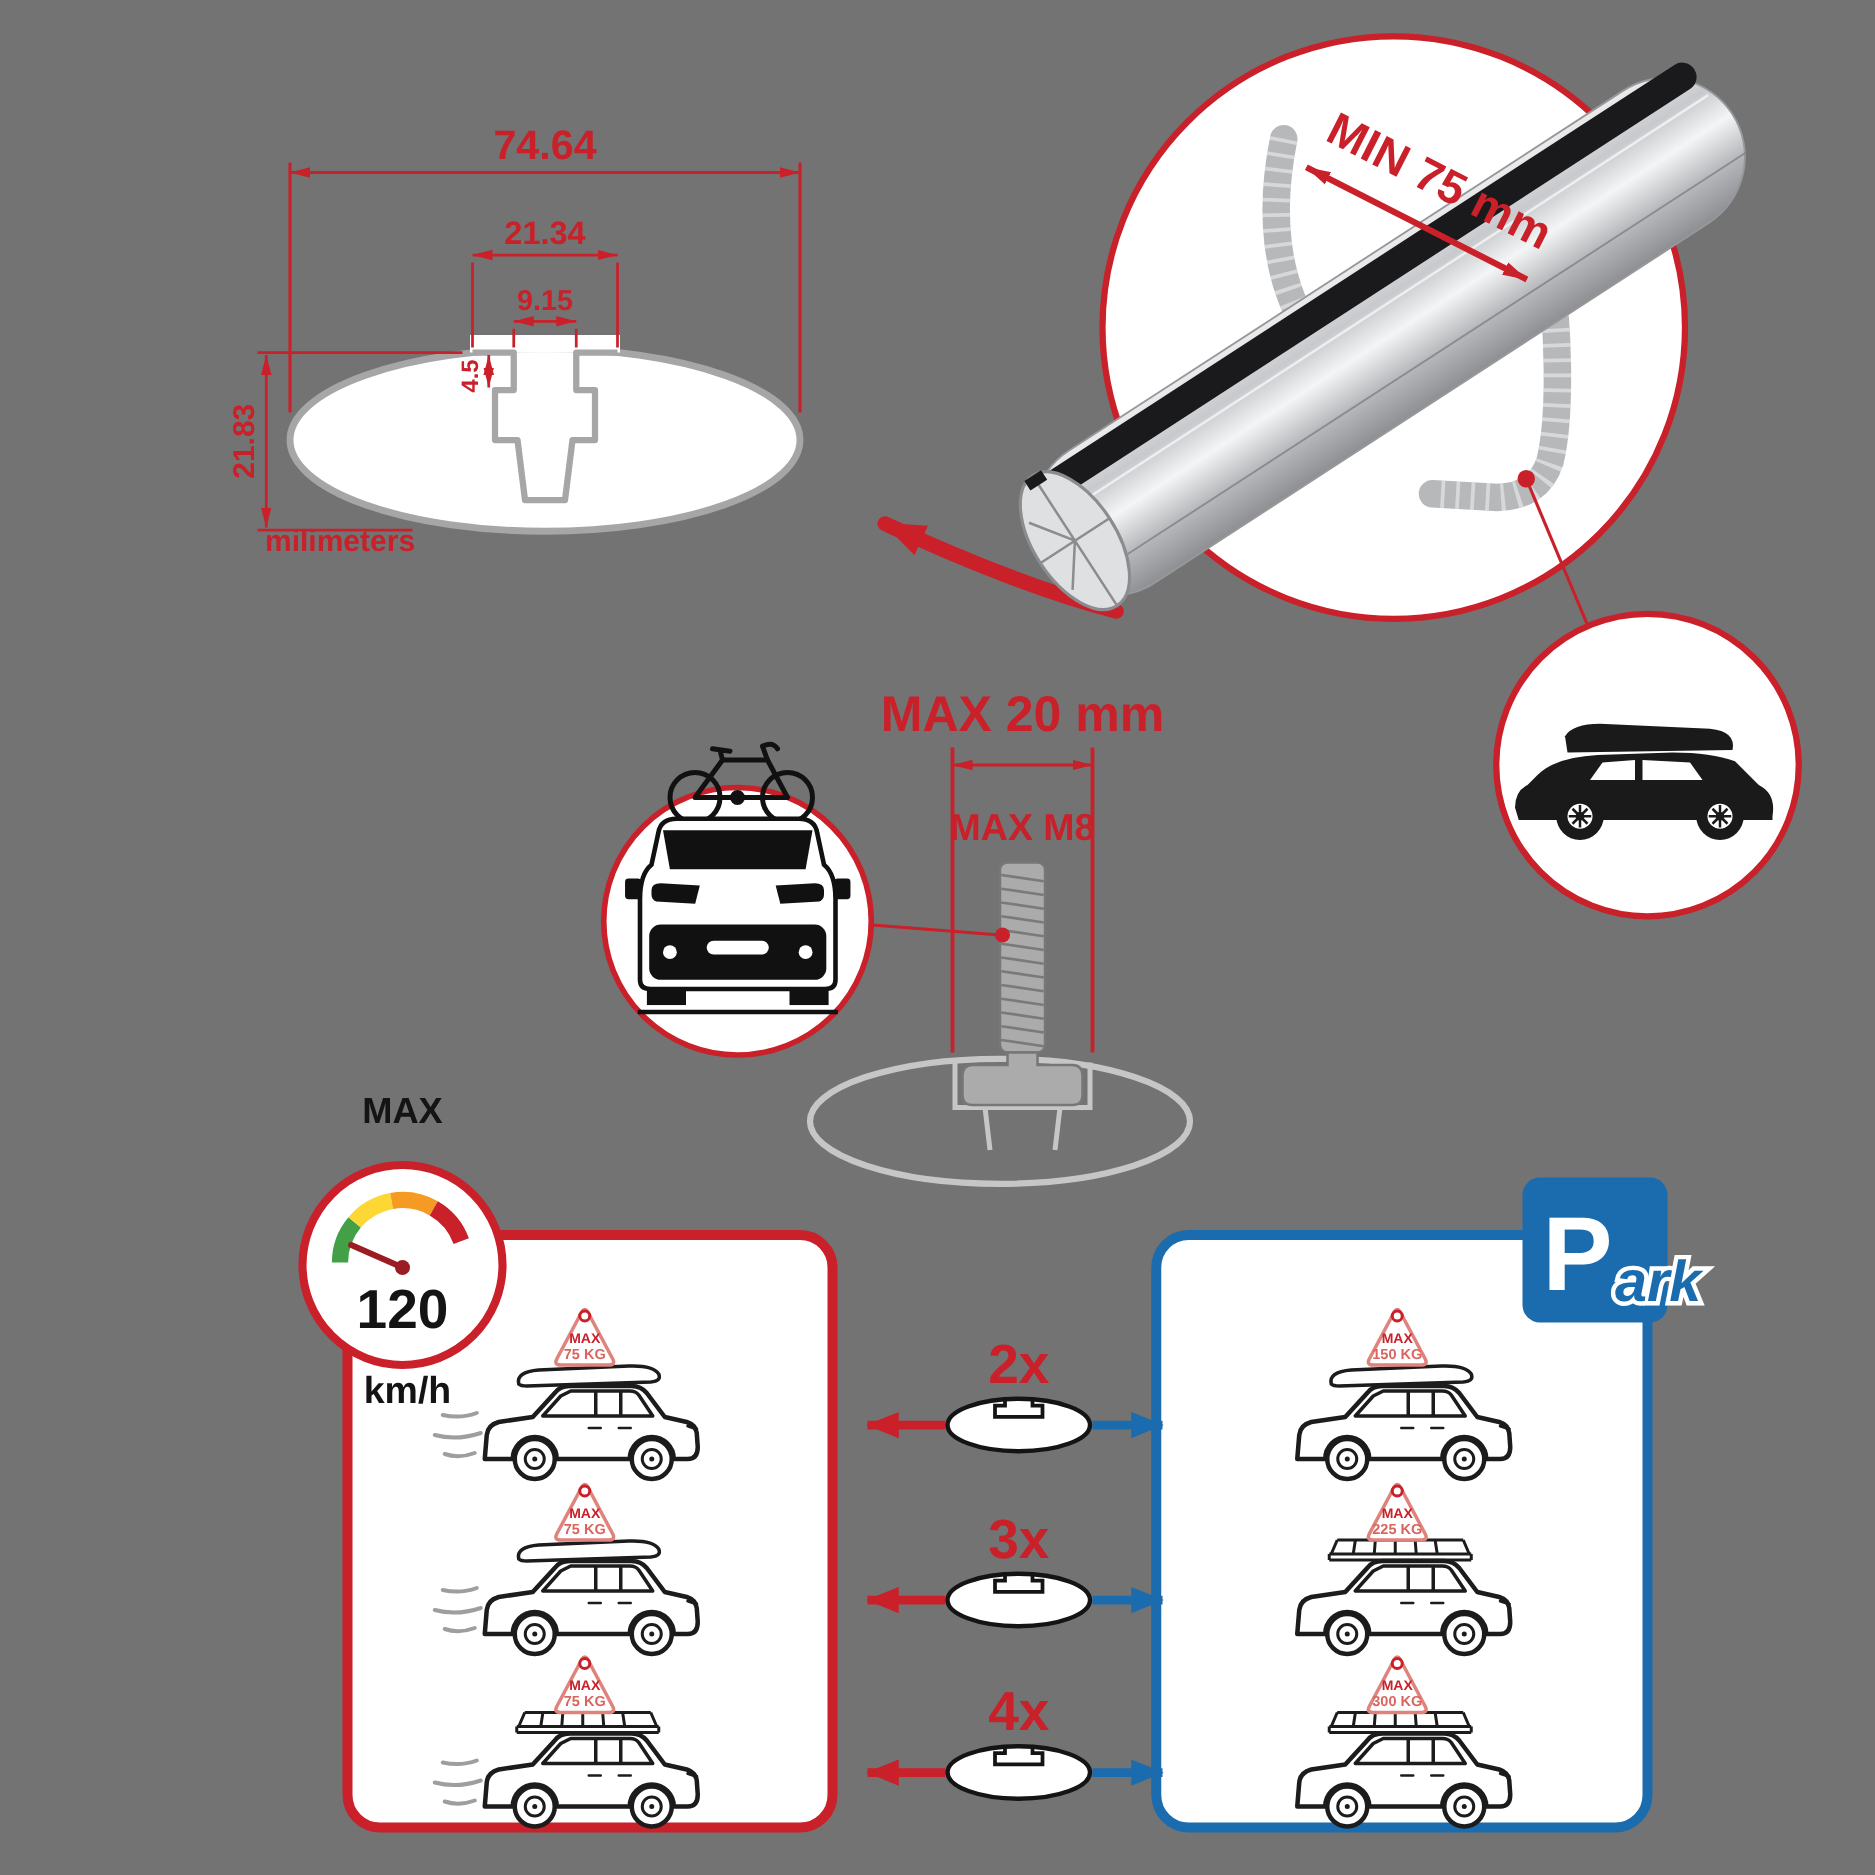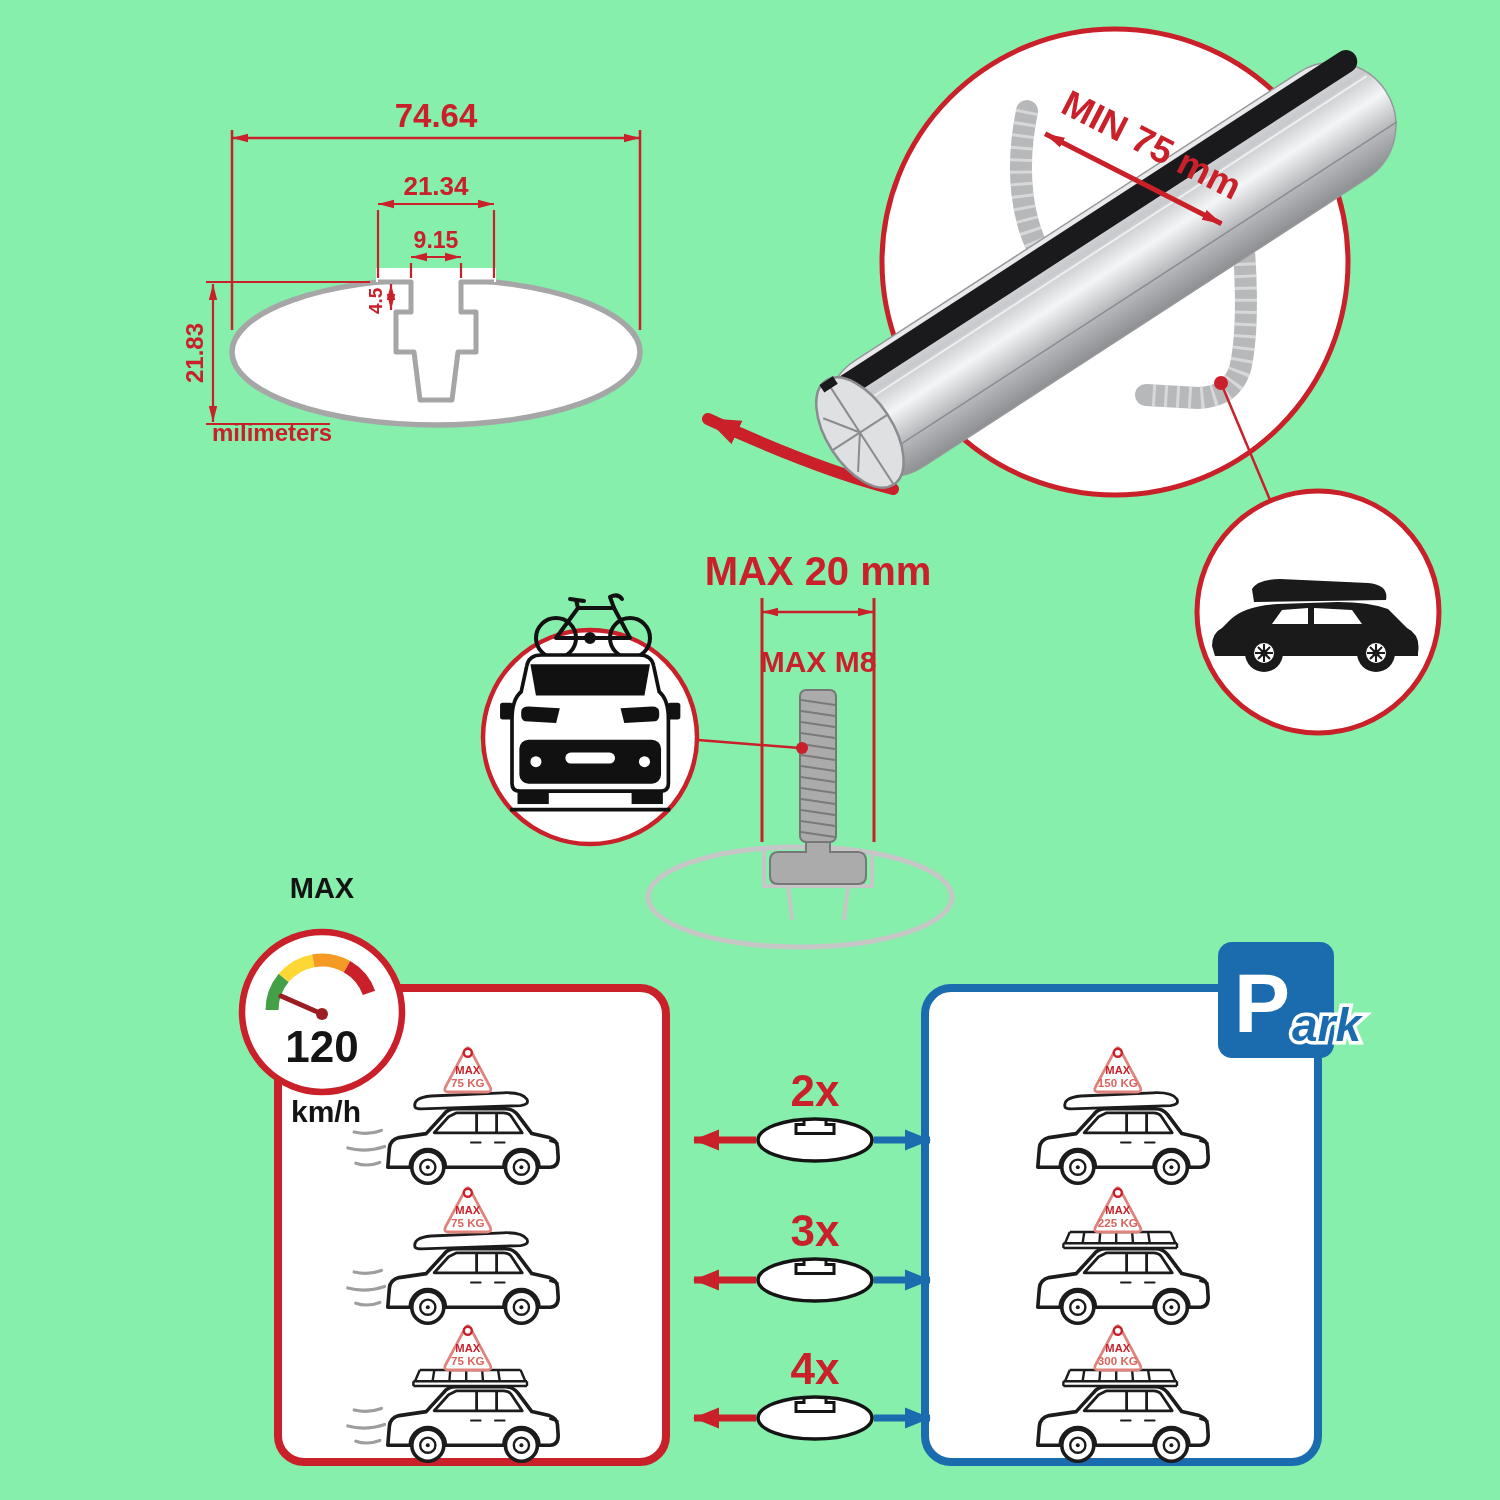--- a/index.html
+++ b/index.html
@@ -1,16 +1,16 @@
 <!DOCTYPE html>
 <html><head>
 <meta charset="utf-8">
 <style>
   html,body{margin:0;padding:0;background:#fff;}
-  .canvas{position:relative;width:1500px;height:1500px;background:#86efac;overflow:hidden;}
+  .canvas{position:relative;width:1500px;height:1500px;background:#737373;overflow:hidden;}
   svg{display:block;}
   text{font-family:"Liberation Sans", sans-serif;}
   .red-t{fill:#c9202a;font-weight:bold;}
   .blk-t{fill:#141414;font-weight:bold;}
   .tag-t{fill:#c9202a;font-weight:bold;}
   .tag-w{fill:#d9655e;font-weight:bold;}
 </style>
 </head>
 <body>
 

